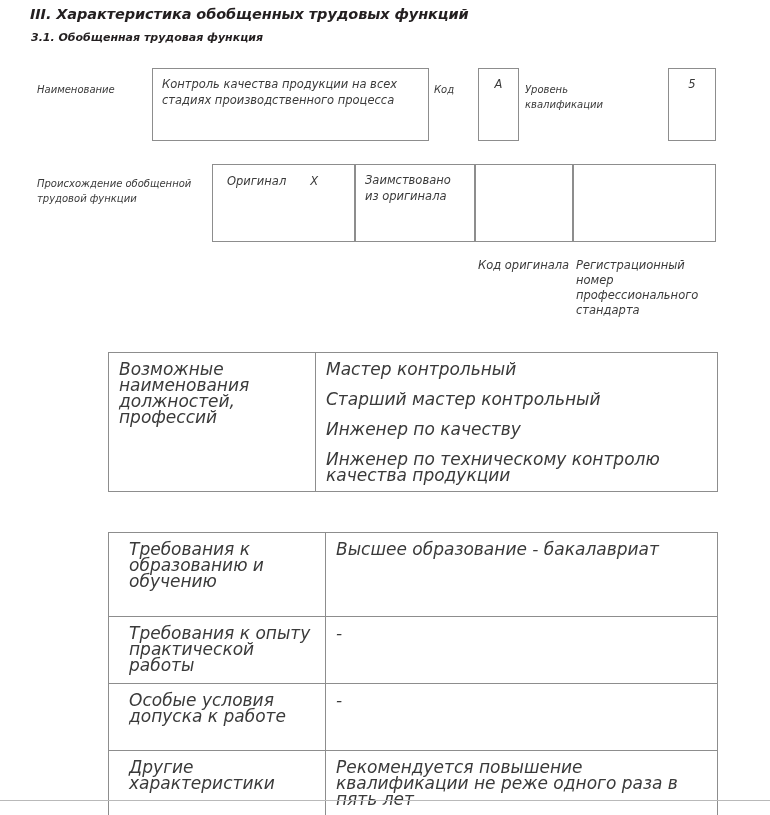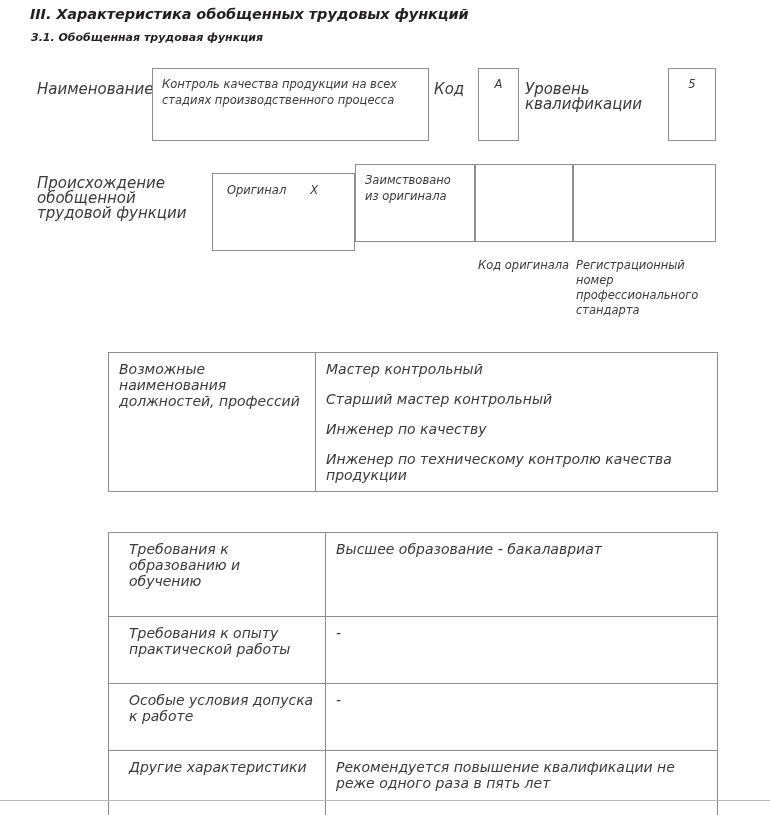--- a/index.html
+++ b/index.html
@@ -40,21 +40,21 @@
     font-size: 11px;
     font-weight: bold;
     font-style: italic;
     color: #231f20;
     white-space: nowrap;
   }
 
   
   .lbl {
     position: absolute;
-    font-size: 15px;
+    font-size: 10px;
     font-style: italic;
     color: #3a3a3a;
     line-height: 15px;
   }
   .box {
     position: absolute;
     box-sizing: border-box;
     border: 1px solid #8d8d8d;
     background: #ffffff;
   }
@@ -72,21 +72,21 @@
 
   #lbl-naimenovanie { left: 37px; top: 82px; }
   #box-naimenovanie { left: 152px; top: 68px; width: 277px; height: 73px; }
   #lbl-kod { left: 434px; top: 82px; }
   #box-kod { left: 478px; top: 68px; width: 41px; height: 73px; }
   #lbl-uroven { left: 525px; top: 82px; width: 120px; }
   #box-uroven { left: 668px; top: 68px; width: 48px; height: 73px; }
 
   
   #lbl-proishozhdenie { left: 37px; top: 176px; width: 170px; }
-  #box-original { left: 212px; top: 164px; width: 143px; height: 78px; margin-top: 9px; }
+  #box-original { left: 212px; top: 164px; width: 143px; height: 78px; }
   #box-zaimstvovano { left: 355px; top: 164px; width: 120px; height: 78px; }
   #box-kod-original { left: 475px; top: 164px; width: 98px; height: 78px; }
   #box-reg-nomer { left: 573px; top: 164px; width: 143px; height: 78px; }
 
   .orig-line {
     display: flex;
     align-items: baseline;
     padding: 9px 0 0 14px;
     font-size: 11.5px;
     font-style: italic;
@@ -107,21 +107,21 @@
 
   
   .tbl {
     position: absolute;
     border-collapse: collapse;
     table-layout: fixed;
     background: #fff;
   }
   .tbl td {
     border: 1px solid #8d8d8d;
-    font-size: 14px;
+    font-size: 17px;
     font-style: italic;
     color: #3a3a3a;
     line-height: 16px;
     padding: 8px 10px;
     vertical-align: top;
   }
   #tbl-positions { left: 108px; top: 352px; width: 610px; }
   #tbl-positions td.c1 { width: 186px; }
   #tbl-positions .plist p { margin: 0 0 14px 0; }
   #tbl-positions .plist p:last-child { margin-bottom: 0; }

